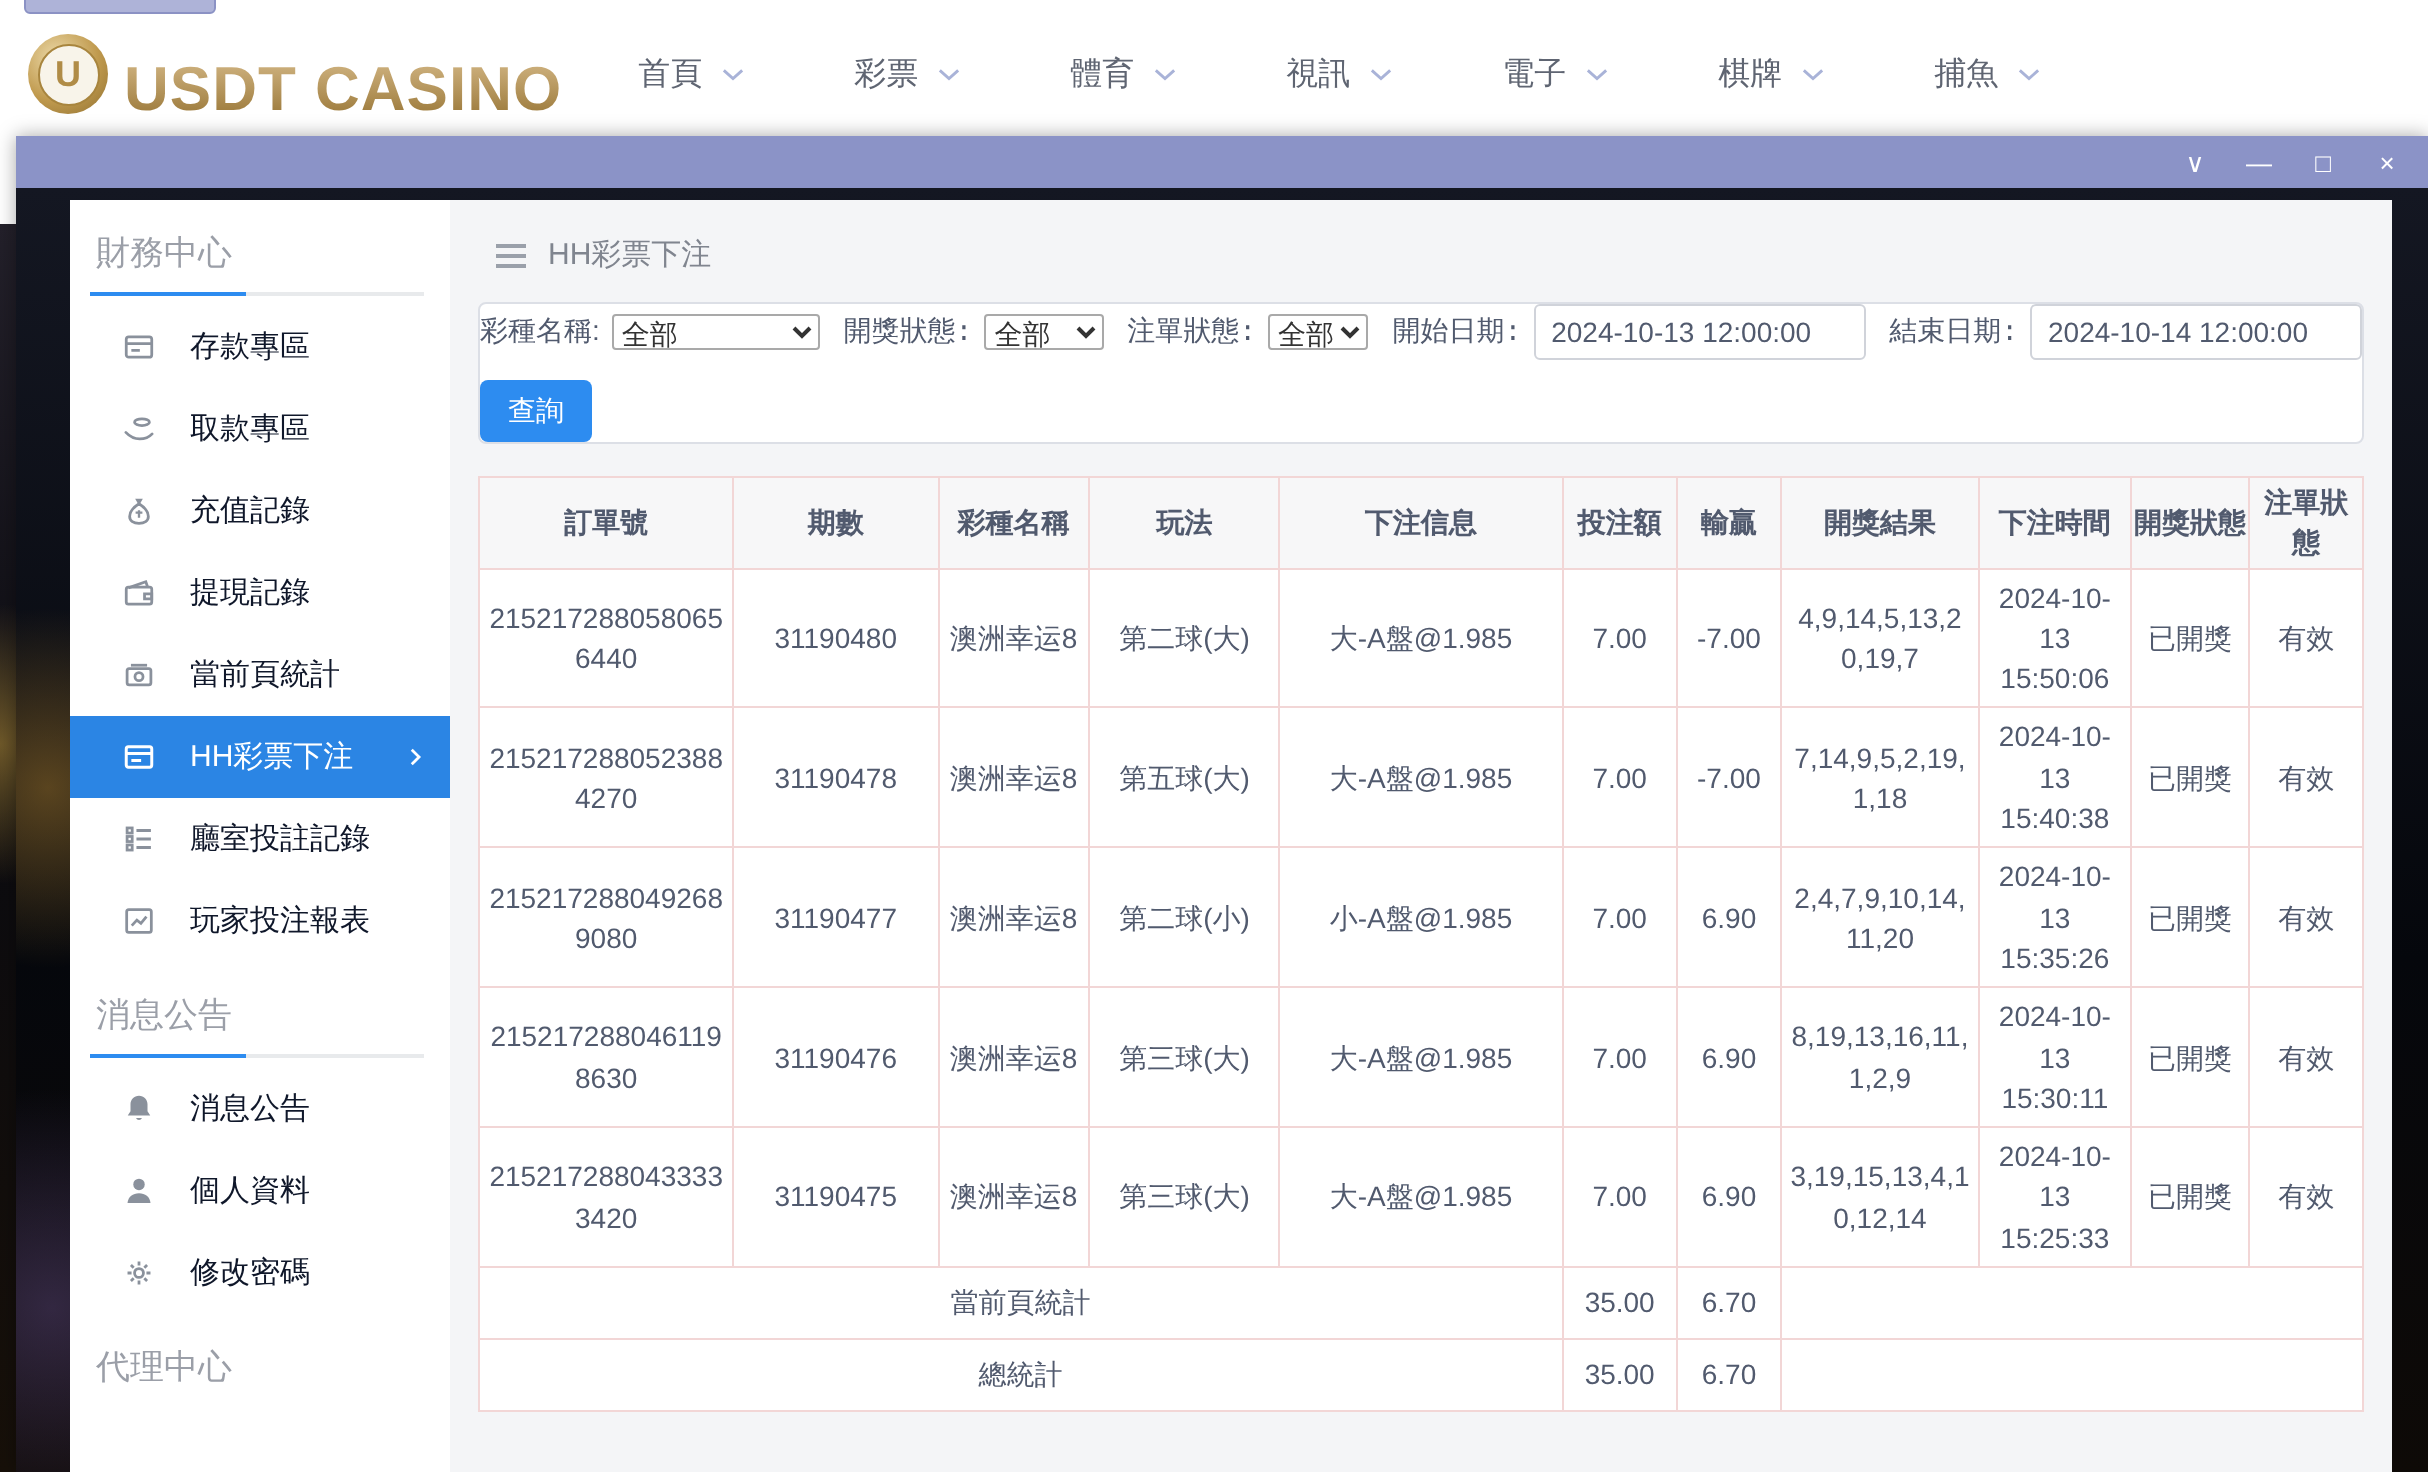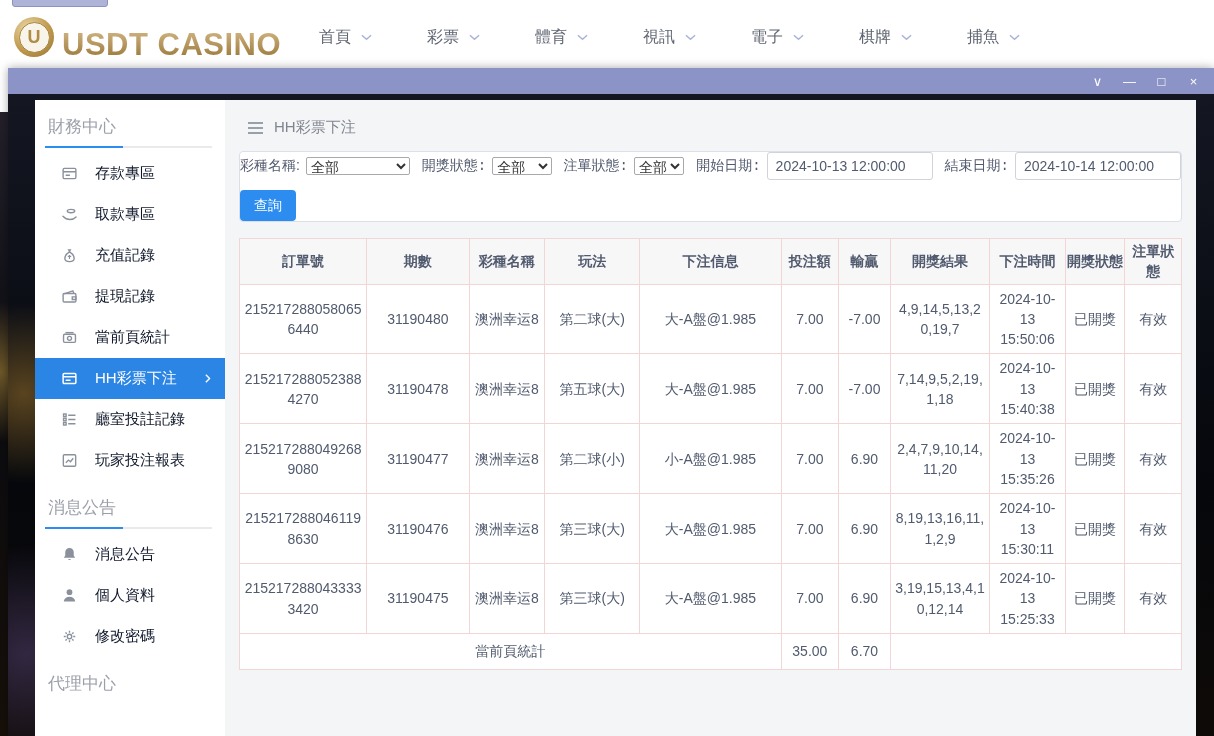--- a/index.html
+++ b/index.html
@@ -428,20 +428,26 @@
                   <td>2024-10-13 15:25:33</td>
                   <td>已開獎</td>
                   <td>有效</td>
                 </tr>
                 <tr class="sum">
                   <td colspan="5">當前頁統計</td>
                   <td>35.00</td>
                   <td>6.70</td>
                   <td colspan="4"></td>
                 </tr>
+                <tr class="sum">
+                  <td colspan="5">總統計</td>
+                  <td>35.00</td>
+                  <td>6.70</td>
+                  <td colspan="4"></td>
+                </tr>
               </tbody>
           </table>
         </div>
 
       </main>
     </div>
   </section>
 </div>
 
 </body></html>

